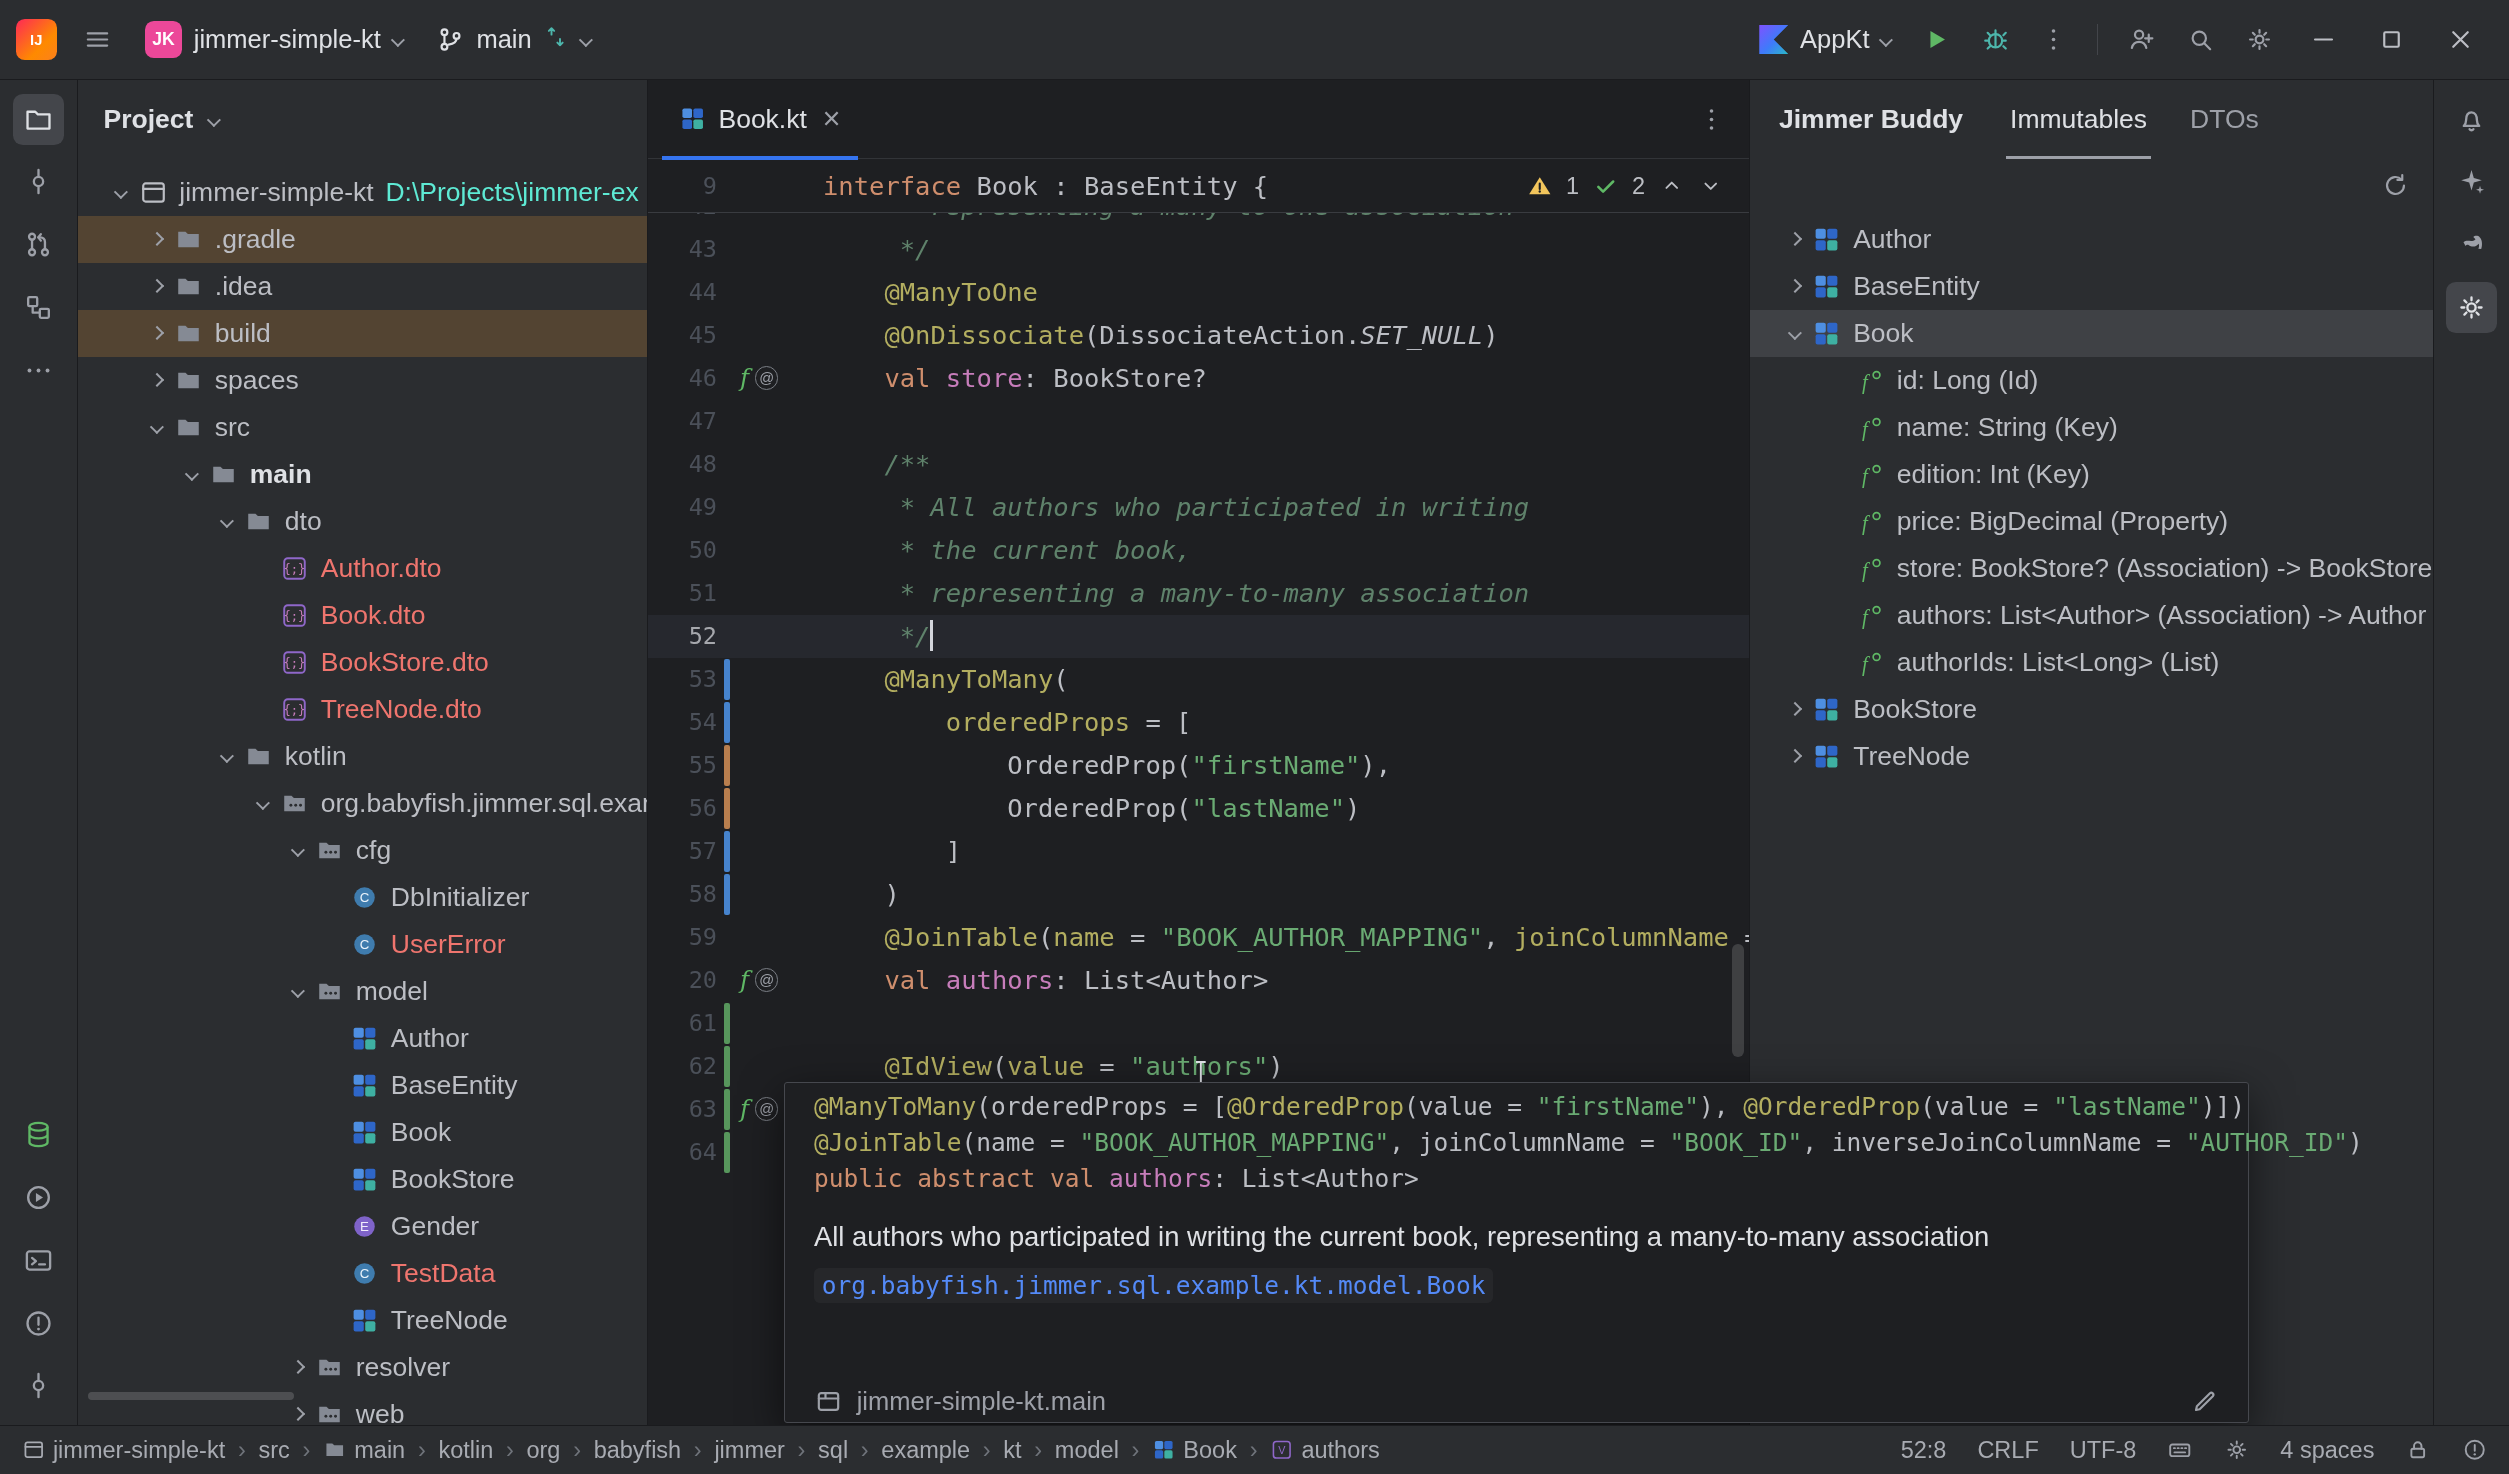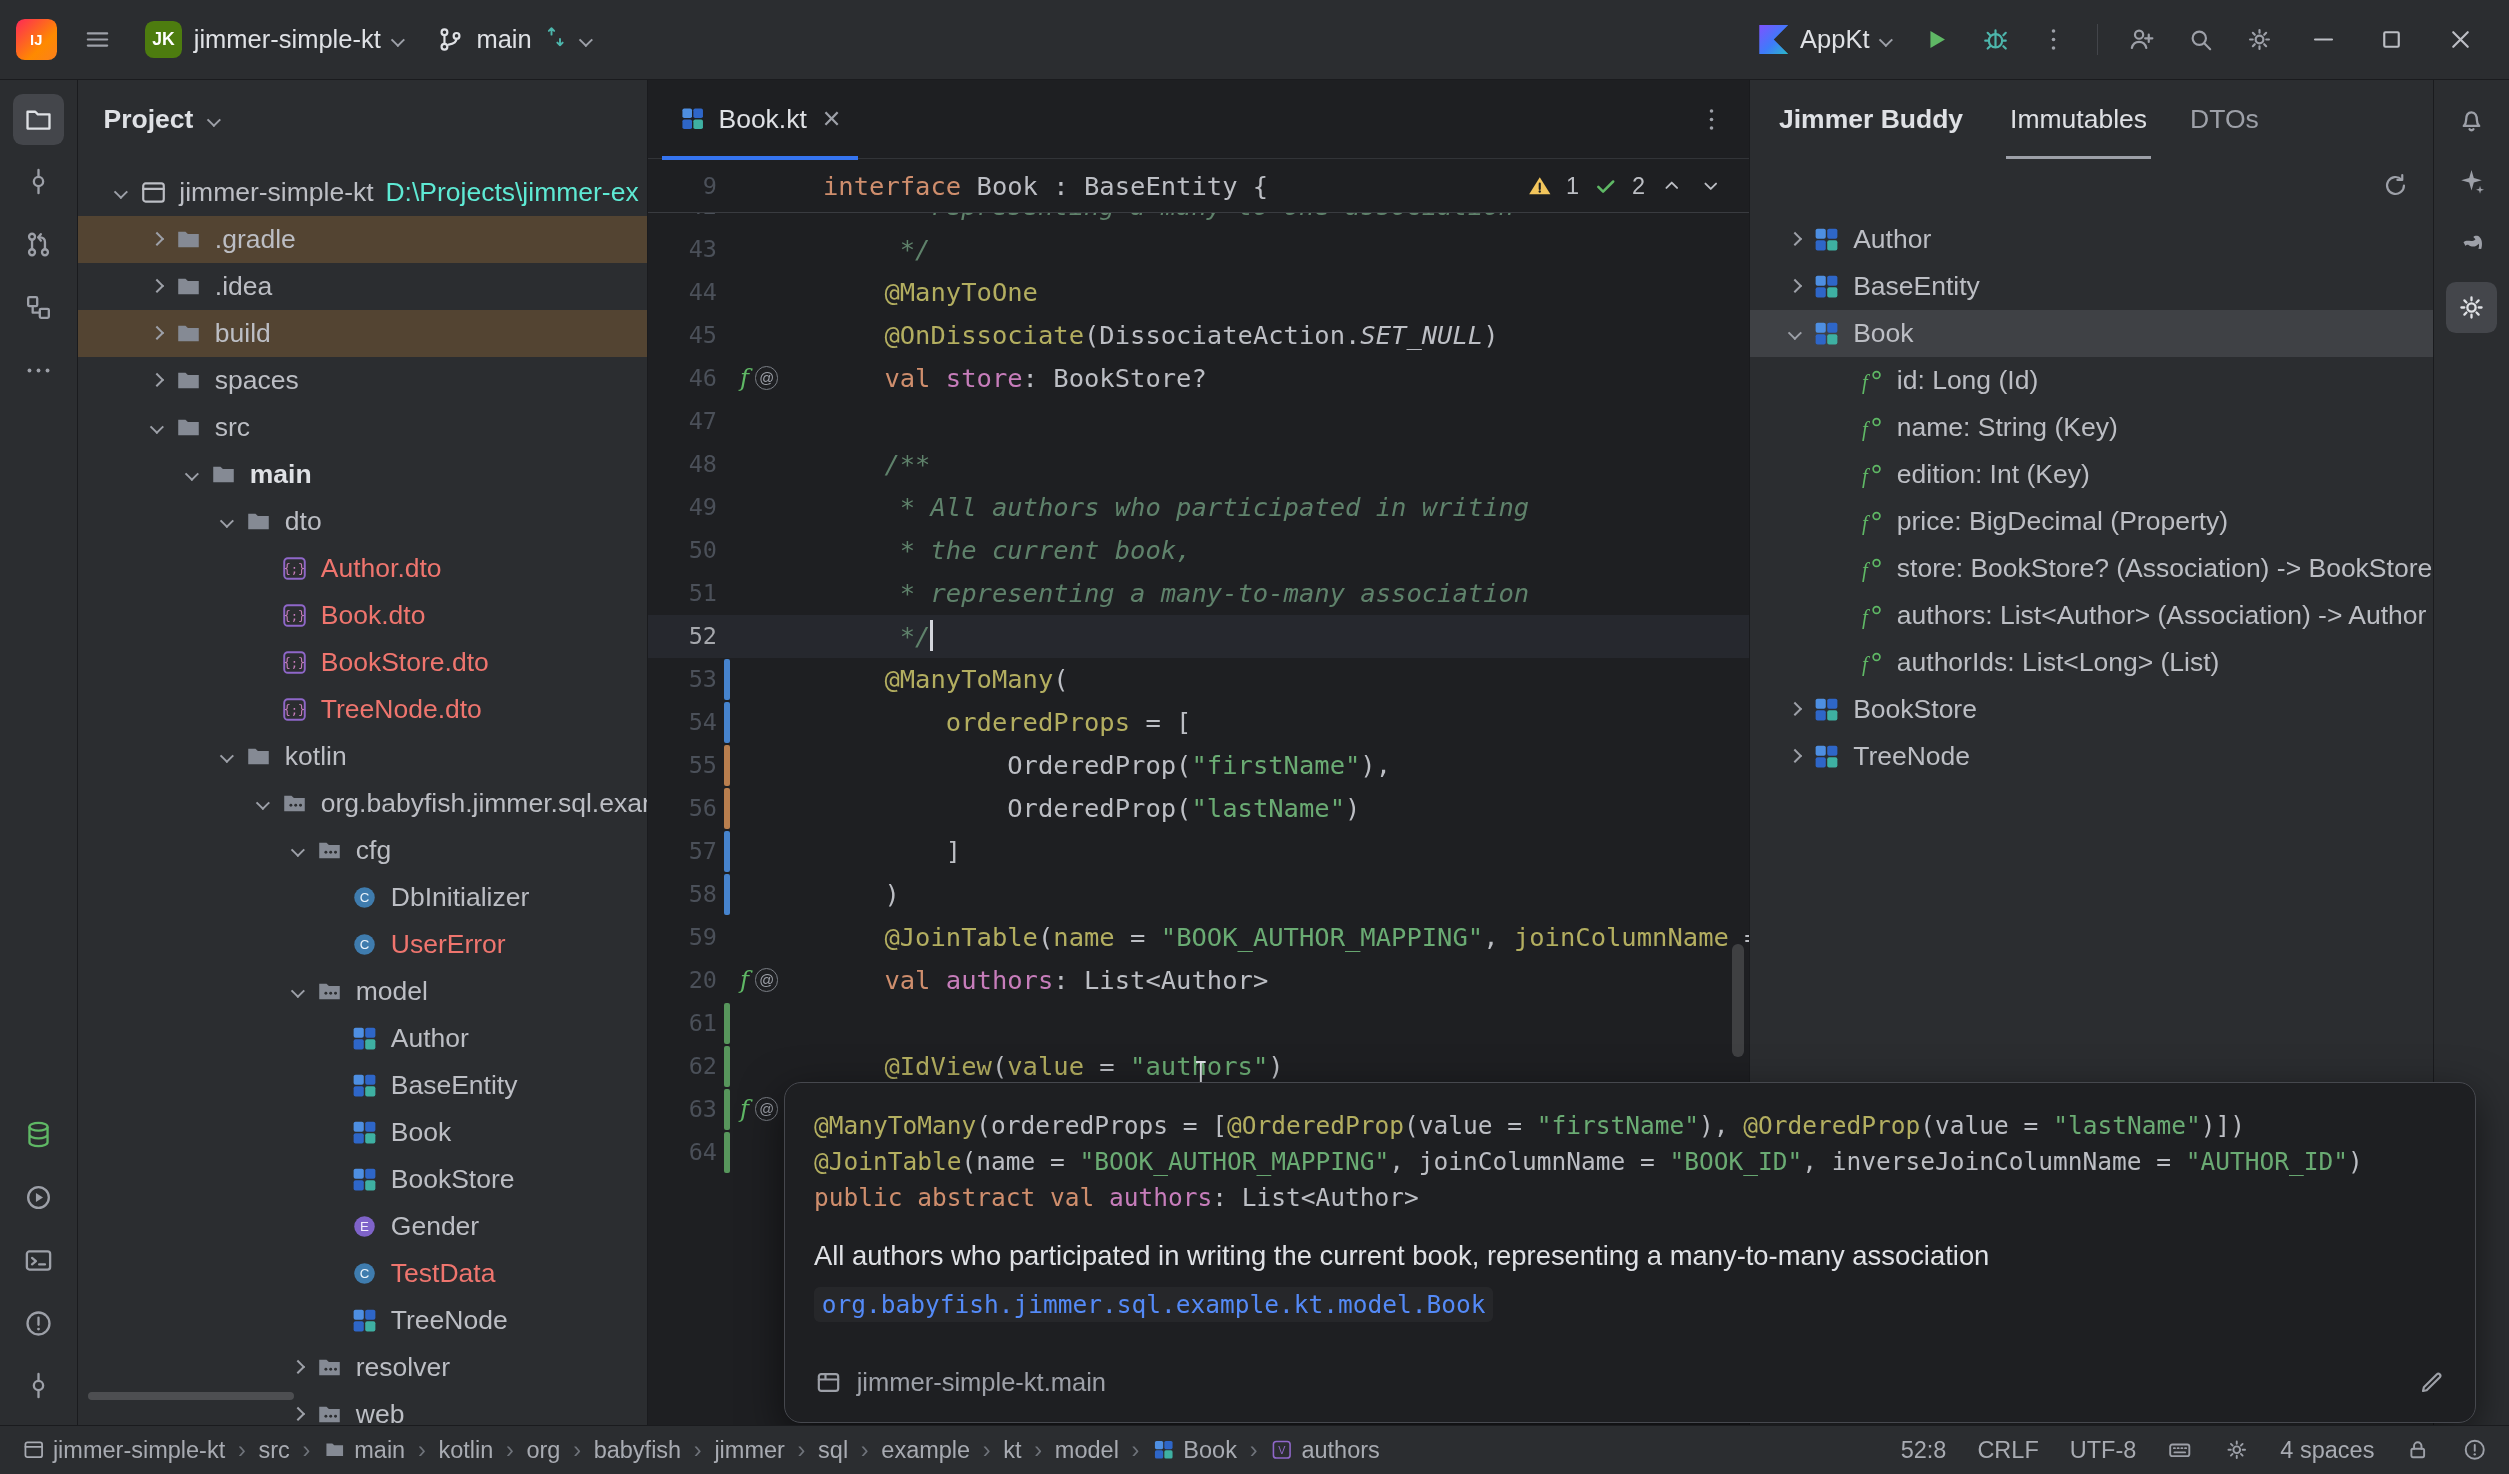--- a/index.html
+++ b/index.html
@@ -9,21 +9,21 @@
   .ic svg{width:100%;height:100%}
   .green{color:#5fb865}
   .chvslot{width:35px;flex:none;display:flex;justify-content:center;align-items:center}
   .tchv{width:9.8px;height:9.8px;border-right:2.2px solid #9da0a8;border-bottom:2.2px solid #9da0a8;transform:rotate(-45deg);display:inline-block}
   .tchv.open{transform:rotate(45deg)}
   
   .titlebar{height:80px;background:#2b2d30;display:flex;align-items:center;padding:0 15.7px;gap:5.9px;border-bottom:1px solid #1a1b1e}
   .logo{width:41px;height:41px;border-radius:8.8px;background:linear-gradient(135deg,#fe2857,#fe8a00 65%,#fc801d);display:flex;align-items:center;justify-content:center;font-size:14.7px;font-weight:bold;color:#fff;margin-right:7.8px}
   .tbtn{width:55px;height:55px;border-radius:9.8px;display:flex;align-items:center;justify-content:center;color:#9da0a8}
   .widget{display:flex;align-items:center;gap:11.8px;padding:7.8px 13.7px;border-radius:9.8px;color:#dfe1e5}
-  .badge{width:37px;height:37px;border-radius:8.8px;background:#4d7c0f;color:#fff;font-size:17.6px;font-weight:700;display:flex;align-items:center;justify-content:center}
+  .badge{width:37px;height:37px;border-radius:8.8px;background:#ec4899;color:#fff;font-size:17.6px;font-weight:700;display:flex;align-items:center;justify-content:center}
   .sync .ic{width:25.5px;height:25.5px;color:#4db6ac}
   .kicon{width:29px;height:29px;background:linear-gradient(135deg,#7f52ff,#3e7bfa 55%,#2bb8c8);clip-path:polygon(0 0,100% 0,50% 50%,100% 100%,0 100%)}
   .tb-right{margin-left:auto;display:flex;align-items:center;gap:3.9px}
   .tsep{width:1px;height:31px;background:#43454a;margin:0 11.8px}
   .wctl{width:65px;height:57px;display:flex;align-items:center;justify-content:center;color:#bcbec4}
   
   .main{display:flex;height:1345px;position:relative}
   .strip{width:78px;background:#2b2d30;display:flex;flex-direction:column;align-items:center;padding:13.7px 0;gap:11.8px}
   .strip.left{border-right:1px solid #1a1b1e}
   .strip.right{width:76px;border-left:1px solid #1a1b1e}
@@ -78,21 +78,21 @@
   .rtitle{font-size:26.5px;font-weight:700;color:#dfe1e5}
   .rtab{height:79px;display:flex;align-items:center;font-size:26.5px;color:#9da0a8;position:relative}
   .rtab.sel{color:#dfe1e5}
   .rtab.sel::after{content:"";position:absolute;bottom:0;left:-3.9px;right:-3.9px;height:2.9px;background:#9da0a8}
   .rtoolbar{height:53px;flex:none;display:flex;align-items:center;justify-content:flex-end;padding:0 23.5px;color:#9da0a8}
   .rtree{flex:1;font-size:26.5px;padding-top:3.9px;overflow:hidden}
   .rrow{height:47px;display:flex;align-items:center;white-space:nowrap}
   .rrow.sel{background:#3f4145}
   .rrow .ic{margin-right:11.8px}
   
-  .docpopup{position:absolute;left:784px;top:1082px;width:1692px;height:341px;background:#1e1f22;border:1px solid #46484e;border-radius:17px;box-shadow:0 13.7px 43px rgba(0,0,0,.55);z-index:20;padding:25px 29px;display:flex;flex-direction:column}
+  .docpopup{position:absolute;left:784px;top:1082px;width:1465px;height:341px;background:#1e1f22;border:1px solid #46484e;border-radius:3px;box-shadow:0 13.7px 43px rgba(0,0,0,.55);z-index:20;padding:6px 29px;display:flex;flex-direction:column}
   .dcode{font-family:"DejaVu Sans Mono",monospace;font-size:24.5px;line-height:36px;white-space:pre}
   .ddesc{font-size:27.4px;color:#dfe1e5;margin-top:23.5px}
   .dlink{margin-top:15.7px;font-family:"DejaVu Sans Mono",monospace;font-size:24.5px;color:#548af7;width:fit-content;padding:2.9px 7.8px;border-radius:5.9px;background:rgba(255,255,255,.04)}
   .dfoot{margin-top:auto;display:flex;align-items:center;gap:13.7px;color:#9da0a8;font-size:25.5px}
   .dfoot .pencil{margin-left:auto;color:#9da0a8}
   
   .statusbar{position:absolute;left:0;right:0;bottom:0;height:49px;background:#2b2d30;border-top:1px solid #1a1b1e;display:flex;align-items:center;padding:0 21.6px;font-size:23.5px;color:#a8abb2;z-index:30}
   .crumbs{display:flex;align-items:center;gap:12.7px;min-width:0;overflow:hidden}
   .crumb{display:flex;align-items:center;gap:7.8px;flex:none}
   .crumb .ic{width:23.5px;height:23.5px}

